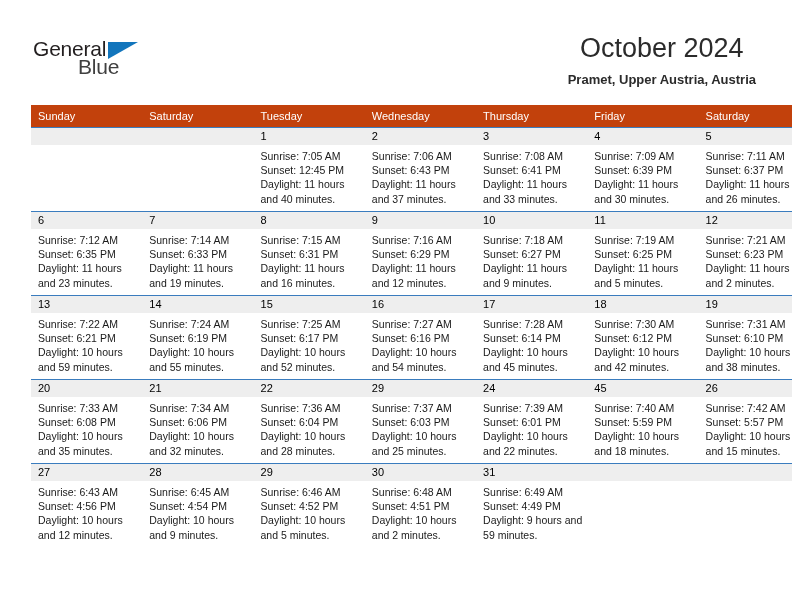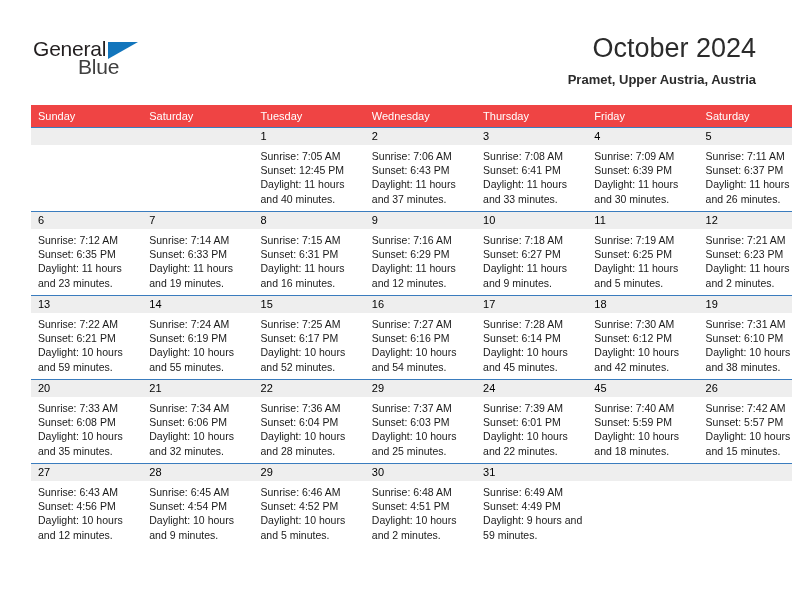--- a/index.html
+++ b/index.html
@@ -62,21 +62,21 @@
     width: 0;
     height: 0;
     border-left: 30px solid #1275bc;
     border-bottom: 17px solid transparent;
   }
 
   .title-block {
     position: absolute;
     right: 36px;
     top: 32px;
-    text-align: right;
+    text-align: center;
   }
   .cal-title {
     font-size: 27px;
     font-weight: normal;
     color: #2b2b2b;
     line-height: 33px;
     white-space: nowrap;
   }
   .cal-subtitle {
     font-size: 13px;
@@ -90,21 +90,21 @@
   
   .calendar {
     position: absolute;
     left: 31px;
     top: 105px;
     width: 730px;
     border-collapse: collapse;
     table-layout: fixed;
   }
   .calendar th {
-    background: #ef4444;
+    background: #c2410c;
     color: #ffffff;
     font-size: 11px;
     font-weight: normal;
     text-align: left;
     padding: 5px 0 5px 7px;
     height: 11px;
     border: none;
     width: 104.28px;
   }
   .calendar td {

